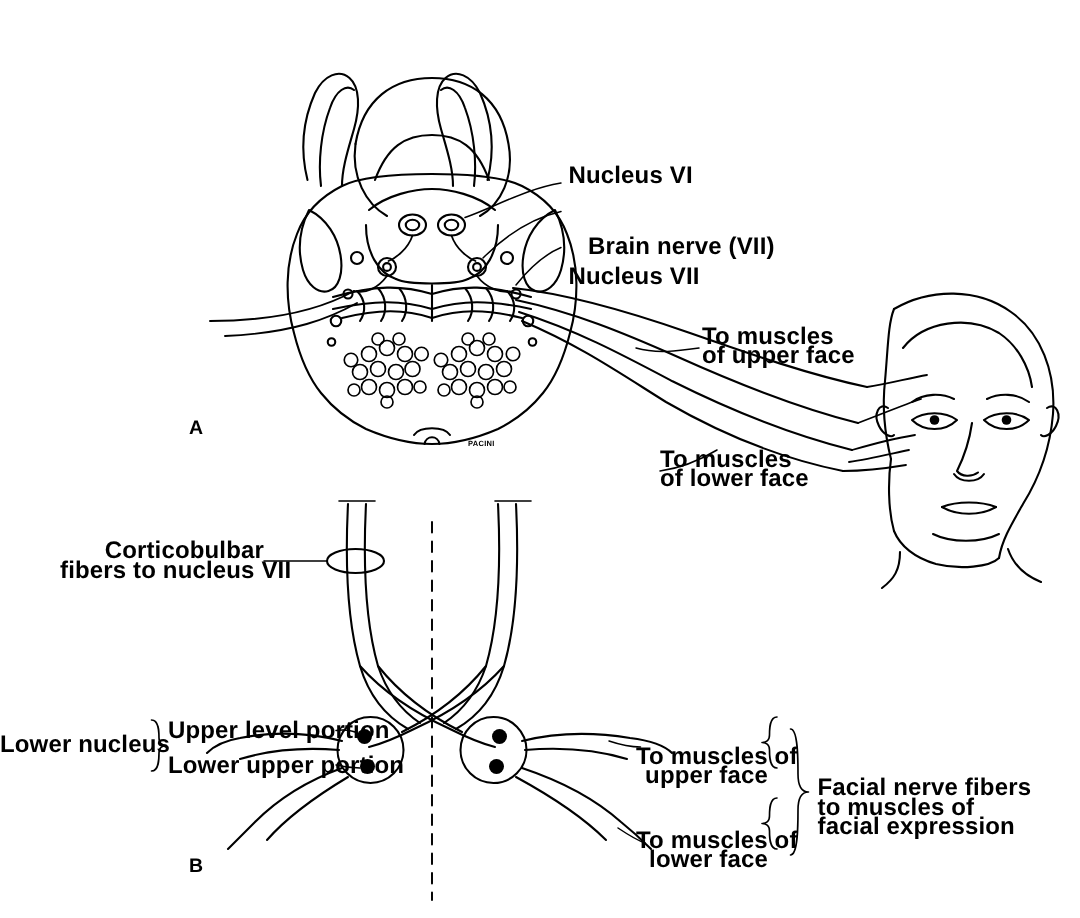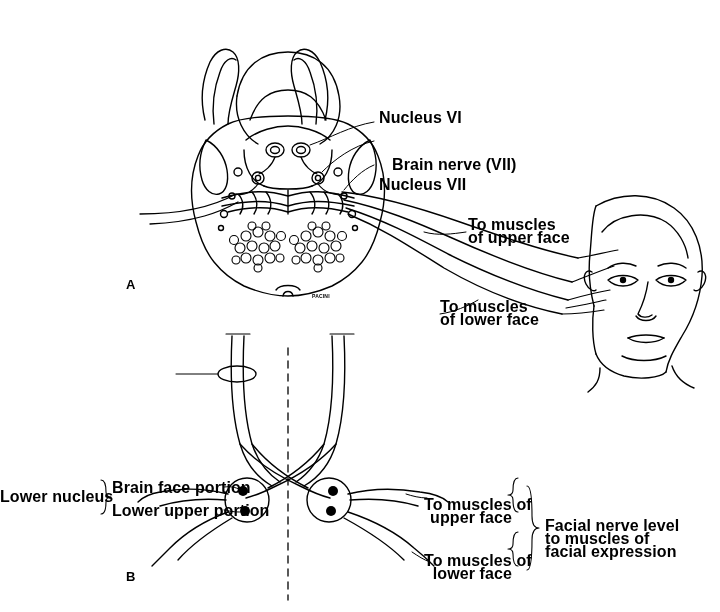--- a/index.html
+++ b/index.html
@@ -280,27 +280,29 @@
   <div class="lbl" style="left:468px; top:218px;">To muscles
 of upper face</div>
   <div class="lbl" style="left:440px; top:300px;">To muscles
 of lower face</div>
 
   <div class="lbl tiny" style="left:312px; top:290px;">PACINI</div>
 
   <div class="lbl big" style="left:126px; top:278px;">A</div>
   <div class="lbl big" style="left:126px; top:570px;">B</div>
 
+  <div class="lbl right" style="left:40px; top:361px; width:136px;">Corticobulbar
+fibers to nucleus VII</div>
 
   <div class="lbl right" style="left:0px; top:490px; width:98px;">Lower nucleus</div>
-  <div class="lbl" style="left:112px; top:481px;">Brain face portion</div>
+  <div class="lbl" style="left:112px; top:481px;">Upper level portion</div>
   <div class="lbl" style="left:112px; top:504px;">Lower upper portion</div>
 
   <div class="lbl right" style="left:424px; top:498px; width:88px;">To muscles of
 upper face</div>
   <div class="lbl right" style="left:424px; top:554px; width:88px;">To muscles of
 lower face</div>
 
-  <div class="lbl" style="left:545px; top:519px;">Facial nerve level
+  <div class="lbl" style="left:545px; top:519px;">Facial nerve fibers
 to muscles of
 facial expression</div>
 
 </div>
 
 </body></html>

